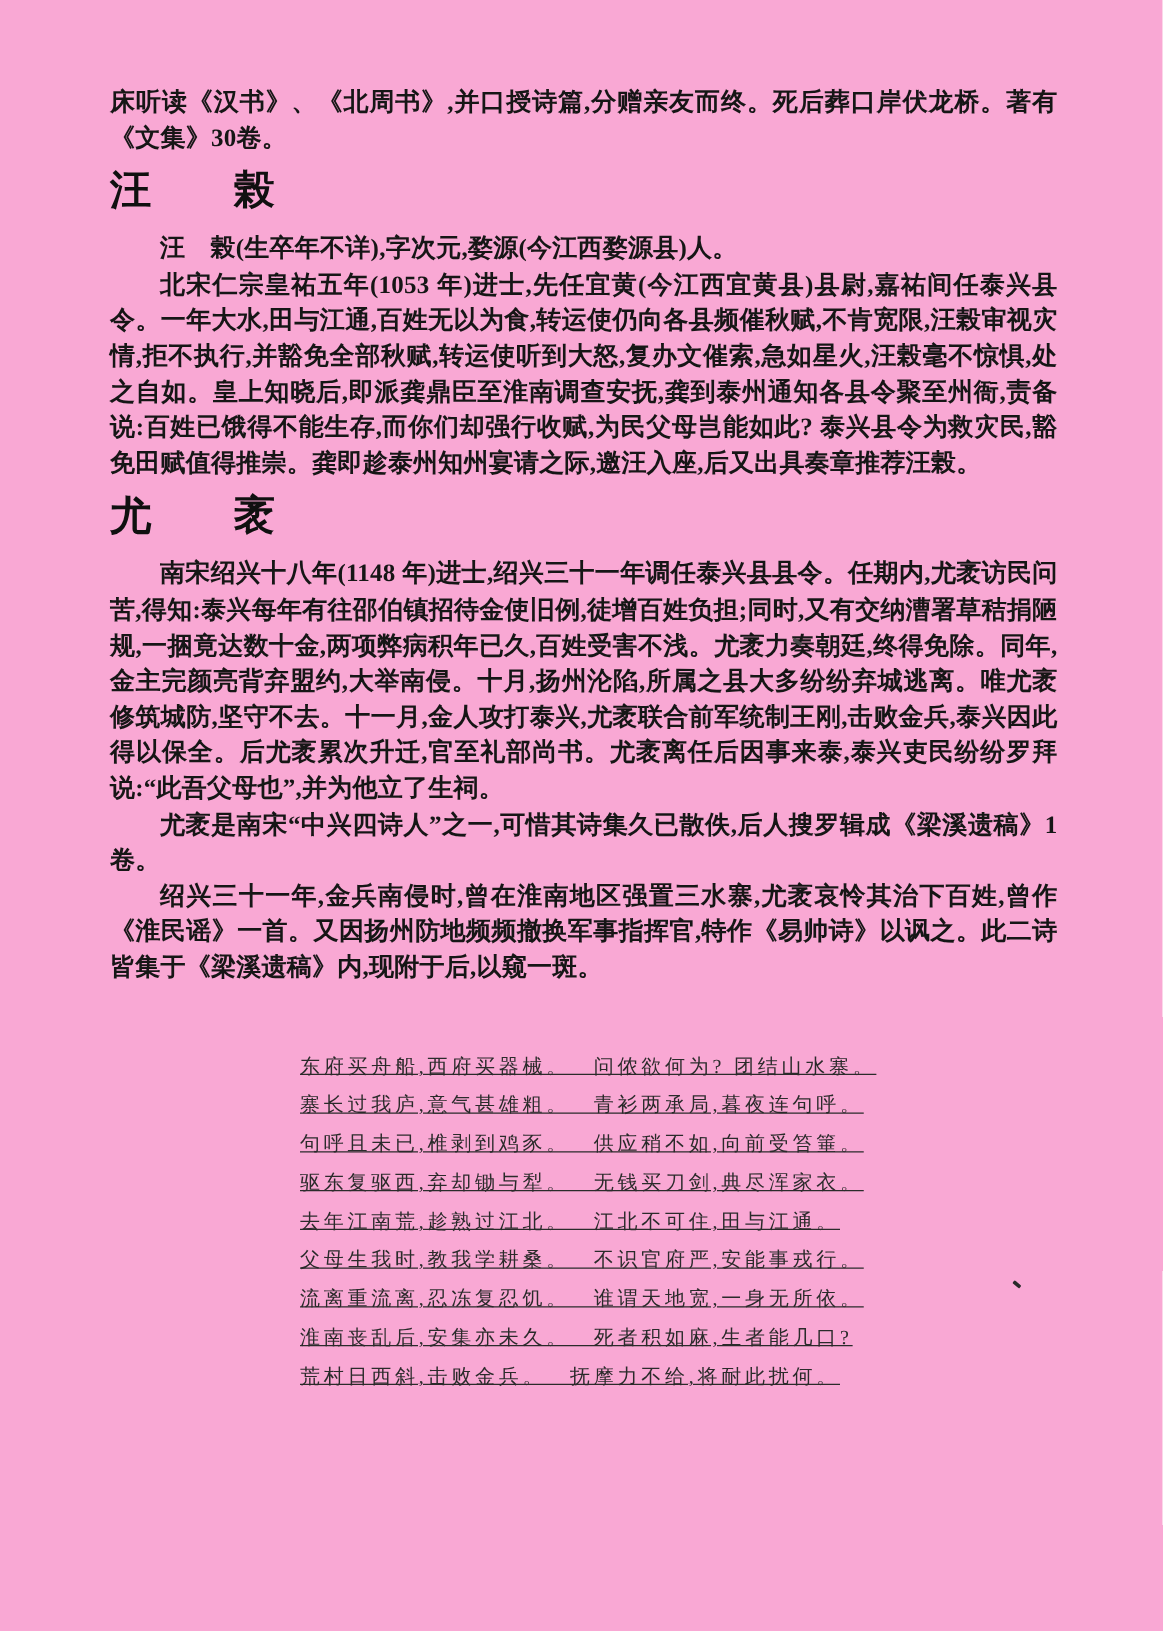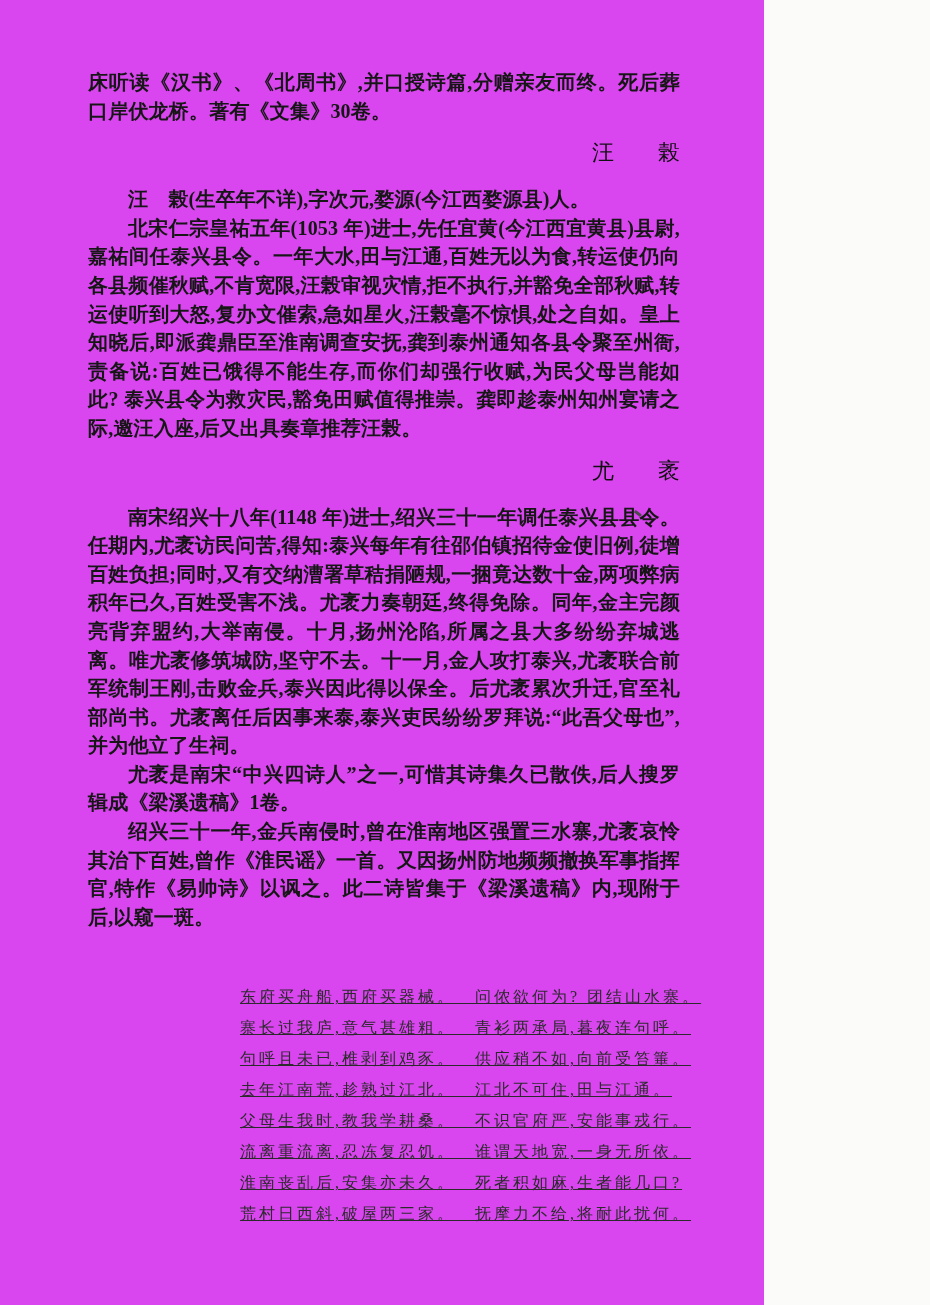--- a/index.html
+++ b/index.html
@@ -2,24 +2,24 @@
 <html lang="zh"><head>
 <meta charset="utf-8">
 <style>
   html, body {
     margin: 0;
     padding: 0;
     background: #fbfbf9;
   }
   .page {
     position: relative;
-    width: 764px;
+    width: 930px;
     height: 1305px;
     box-sizing: border-box;
-    background: #d946ef;
+    background: #f9a8d4;
     overflow: hidden;
     padding: 68px 84px 0 88px;
     font-family: "Liberation Serif", "DejaVu Serif", serif;
     color: #161616;
   }
   
   .body-par {
     margin: 0;
     font-size: 20px;
     line-height: 28.6px;
@@ -28,24 +28,24 @@
     text-indent: 2em;
     font-weight: 600;
     letter-spacing: 0.2px;
   }
   .no-indent {
     text-indent: 0;
   }
   
   .section-heading {
     margin: 13px 0 17px 0;
-    font-size: 22px;
+    font-size: 33px;
     line-height: 30px;
-    text-align: right;
-    font-weight: 400;
+    text-align: left;
+    font-weight: 700;
     color: #101010;
   }
   
   .poem {
     margin: 50px 0 0 152px;
     font-size: 16px;
     line-height: 31px;
     font-weight: 400;
     color: #2b2b2b;
     letter-spacing: 3px;
@@ -91,23 +91,24 @@
   <h2 class="section-heading">尤　　袤</h2>
 
   <p class="body-par">南宋绍兴十八年(1148 年)进士,绍兴三十一年调任泰兴县县令。任期内,尤袤访民问苦,得知:泰兴每年有往邵伯镇招待金使旧例,徒增百姓负担;同时,又有交纳漕署草秸捐陋规,一捆竟达数十金,两项弊病积年已久,百姓受害不浅。尤袤力奏朝廷,终得免除。同年,金主完颜亮背弃盟约,大举南侵。十月,扬州沦陷,所属之县大多纷纷弃城逃离。唯尤袤修筑城防,坚守不去。十一月,金人攻打泰兴,尤袤联合前军统制王刚,击败金兵,泰兴因此得以保全。后尤袤累次升迁,官至礼部尚书。尤袤离任后因事来泰,泰兴吏民纷纷罗拜说:“此吾父母也”,并为他立了生祠。</p>
   <p class="body-par">尤袤是南宋“中兴四诗人”之一,可惜其诗集久已散佚,后人搜罗辑成《梁溪遗稿》1卷。</p>
   <p class="body-par">绍兴三十一年,金兵南侵时,曾在淮南地区强置三水寨,尤袤哀怜其治下百姓,曾作《淮民谣》一首。又因扬州防地频频撤换军事指挥官,特作《易帅诗》以讽之。此二诗皆集于《梁溪遗稿》内,现附于后,以窥一斑。</p>
 
   <div class="poem">
     <div class="poem-line">东府买舟船,西府买器械。　问侬欲何为? 团结山水寨。</div>
     <div class="poem-line">寨长过我庐,意气甚雄粗。　青衫两承局,暮夜连句呼。</div>
     <div class="poem-line">句呼且未已,椎剥到鸡豕。　供应稍不如,向前受笞箠。</div>
+    <div class="poem-line">驱东复驱西,弃却锄与犁。　无钱买刀剑,典尽浑家衣。</div>
     <div class="poem-line">去年江南荒,趁熟过江北。　江北不可住,田与江通。</div>
     <div class="poem-line">父母生我时,教我学耕桑。　不识官府严,安能事戎行。</div>
     <div class="poem-line">流离重流离,忍冻复忍饥。　谁谓天地宽,一身无所依。</div>
     <div class="poem-line">淮南丧乱后,安集亦未久。　死者积如麻,生者能几口?</div>
-    <div class="poem-line">荒村日西斜,破屋两三家。　抚摩力不给,将耐此扰何。</div>
+    <div class="poem-line">荒村日西斜,击败金兵。　抚摩力不给,将耐此扰何。</div>
   </div>
 
   <div class="speck speck-a"></div>
   <div class="speck speck-b"></div>
 
 </div>
 
 </body></html>

